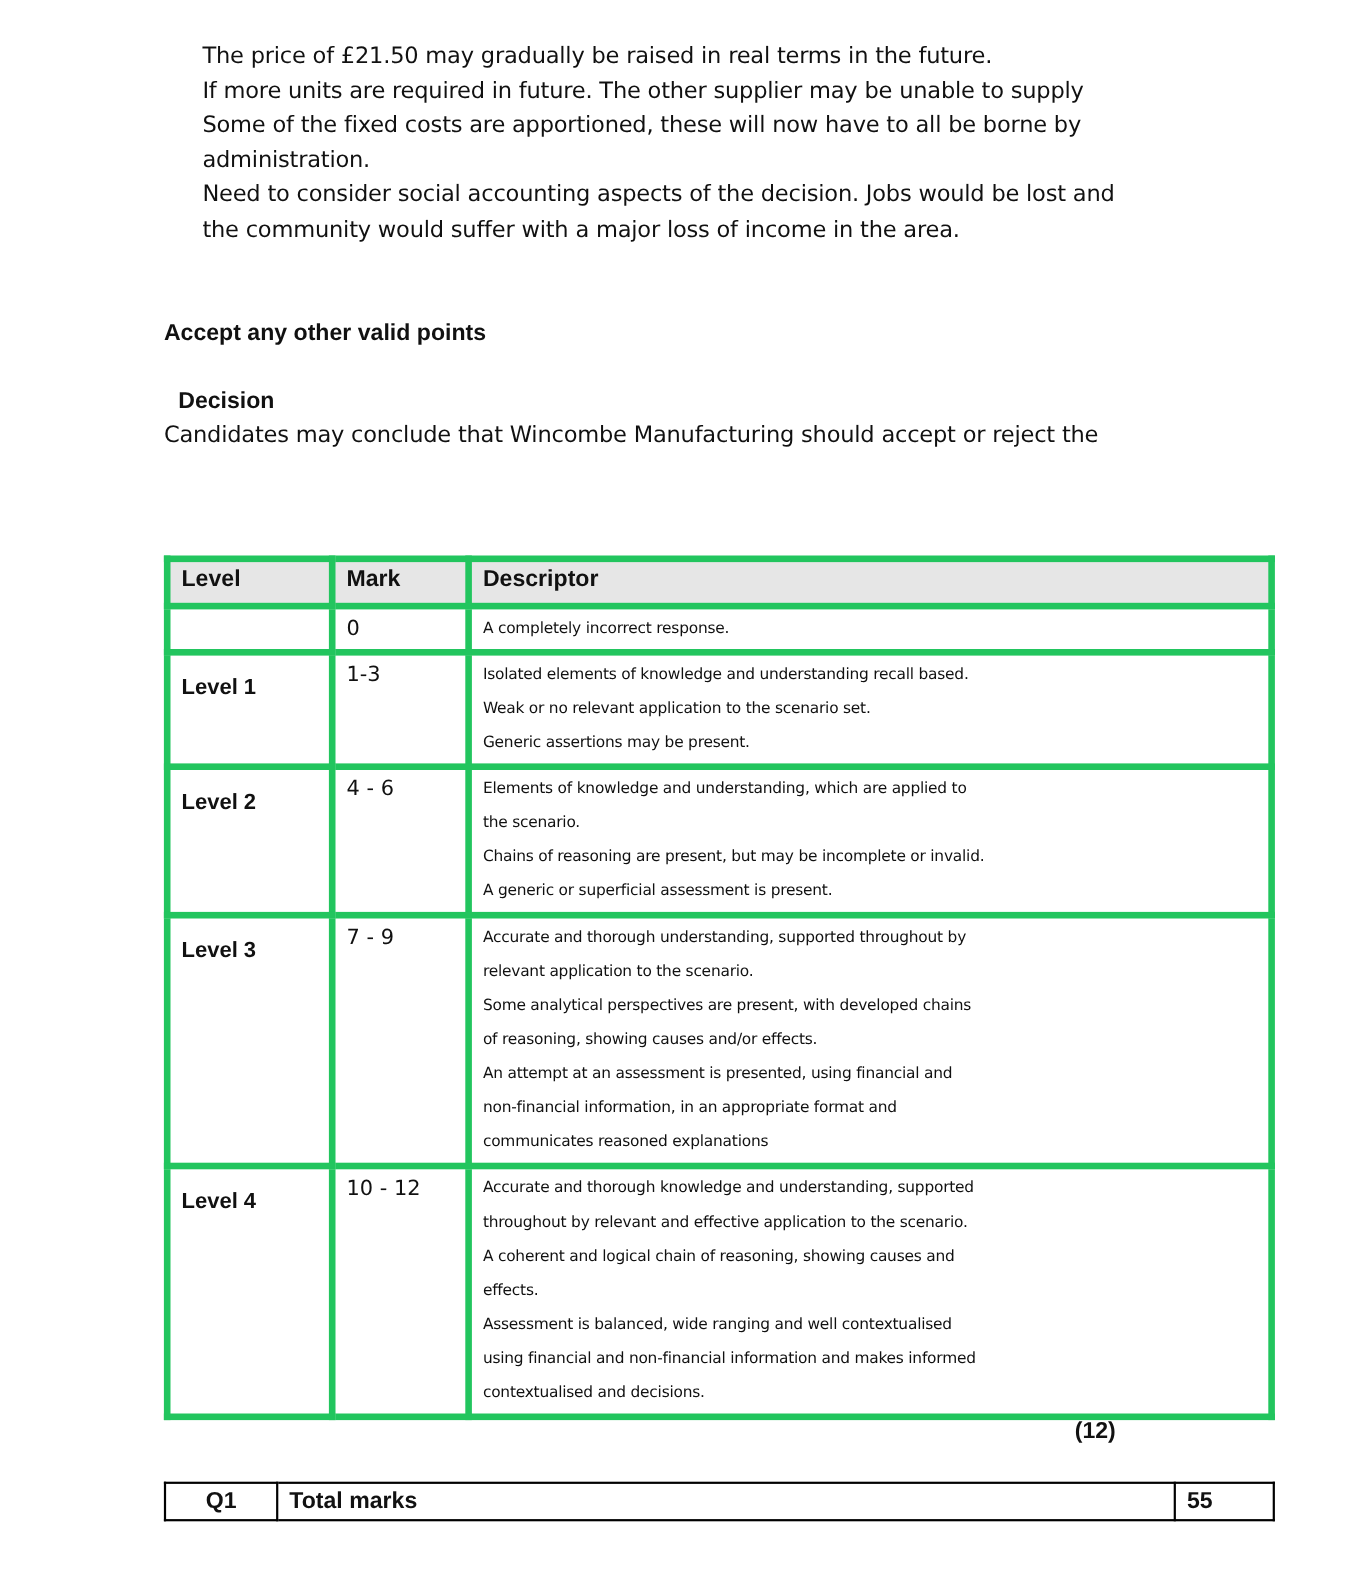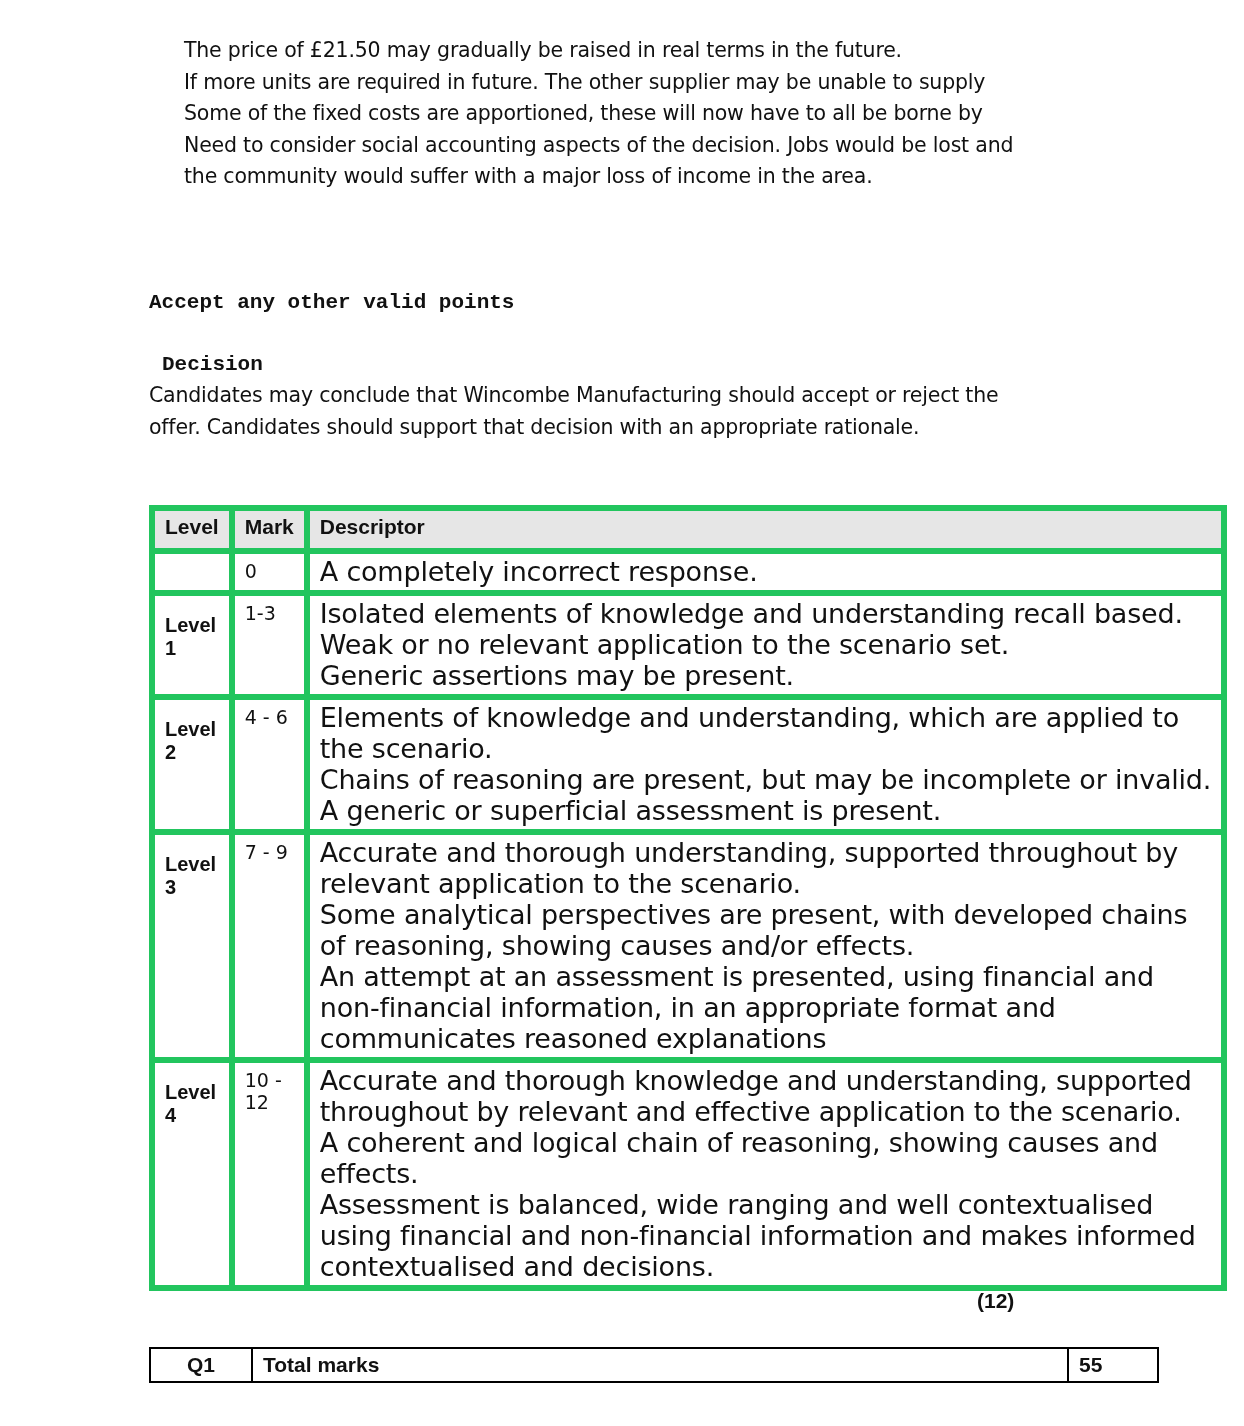--- a/index.html
+++ b/index.html
@@ -1,46 +1,46 @@
 <!DOCTYPE html>
 <html><head>
 <meta charset="utf-8">
 <style>
   html, body { margin: 0; padding: 0; background: #ffffff; }
   body { width: 1244px; height: 1426px; position: relative; overflow: hidden; color: #111; }
   .para { position: absolute; font-family: "DejaVu Sans", sans-serif; font-size: 20.5px; line-height: 31.5px; white-space: nowrap; letter-spacing: -0.2px; }
-  .heading { position: absolute; font-family: Liberation Mono, monospace; font-weight: bold; font-size: 21px; text-align: right; }
+  .heading { position: absolute; font-family: Liberation Sans, sans-serif; font-weight: bold; font-size: 21px; text-align: right; }
   table.rubric { position: absolute; left: 149px; top: 505px; width: 1010px; border-collapse: collapse; }
   table.rubric td, table.rubric th { border: 6px solid #22c55e; vertical-align: top; padding: 2px 10px 3px 10px; text-align: left; }
   table.rubric th { background: #e6e6e6; font-family: "Liberation Sans", sans-serif; font-weight: bold; font-size: 21px; height: 30px; padding-top: 4px; }
   table.rubric td.level { font-family: "Liberation Sans", sans-serif; font-weight: bold; font-size: 20px; padding-top: 18px; width: 124px; }
   table.rubric td.mark { font-family: "DejaVu Sans", sans-serif; font-size: 19px; padding-top: 6px; width: 98px; }
-  table.rubric td.desc { font-family: "DejaVu Sans", sans-serif; font-size: 27px; line-height: 31px; letter-spacing: -0.2px; border-radius: 17px; }
+  table.rubric td.desc { font-family: "DejaVu Sans", sans-serif; font-size: 14px; line-height: 31px; letter-spacing: -0.2px; border-radius: 17px; }
   .desc-line { display: block; white-space: nowrap; }
   .marks-total { position: absolute; left: 977px; top: 1289px; font-family: "Liberation Sans", sans-serif; font-weight: bold; font-size: 21px; }
   table.total { position: absolute; left: 149px; top: 1347px; width: 1010px; border-collapse: collapse; }
   table.total td { border: 2px solid #000; font-family: "Liberation Sans", sans-serif; font-weight: bold; font-size: 21px; padding: 3px 10px; height: 26px; }
 </style>
 </head>
 <body>
 
 <div class="para" style="left:184px; top:35px;">
   <div>The price of £21.50 may gradually be raised in real terms in the future.</div>
   <div> If more units are required in future. The other supplier may be unable to supply</div>
   <div> Some of the fixed costs are apportioned, these will now have to all be borne by</div>
+  <div>administration.</div>
   <div>Need to consider social accounting aspects of the decision. Jobs would be lost and</div>
   <div>the community would suffer with a major loss of income in the area.</div>
 </div>
 
 <div class="heading" style="left:149px; top:291px;">Accept any other valid points</div>
 
 <div class="heading" style="left:149px; top:353px;margin-left:13px;">Decision</div>
 <div class="para" style="left:149px; top:380px;">
   <div>Candidates may conclude that Wincombe Manufacturing should accept or reject the</div>
-  <div>offer. Candidates should support that decision with an appropriate rationale.</div>
 </div>
 
 <table class="rubric">
   <thead>
     <tr>
       <th>Level</th>
       <th>Mark</th>
       <th>Descriptor</th>
     </tr>
   </thead>

